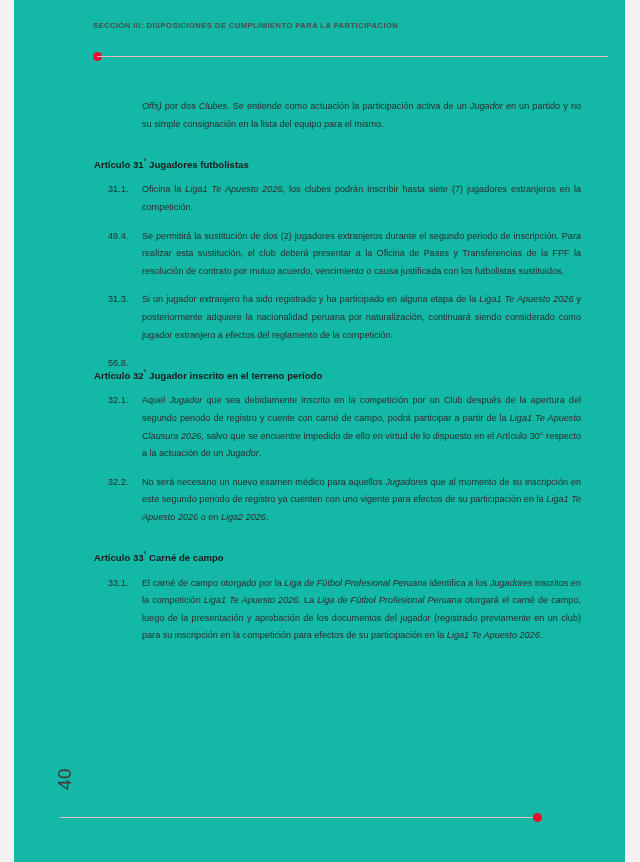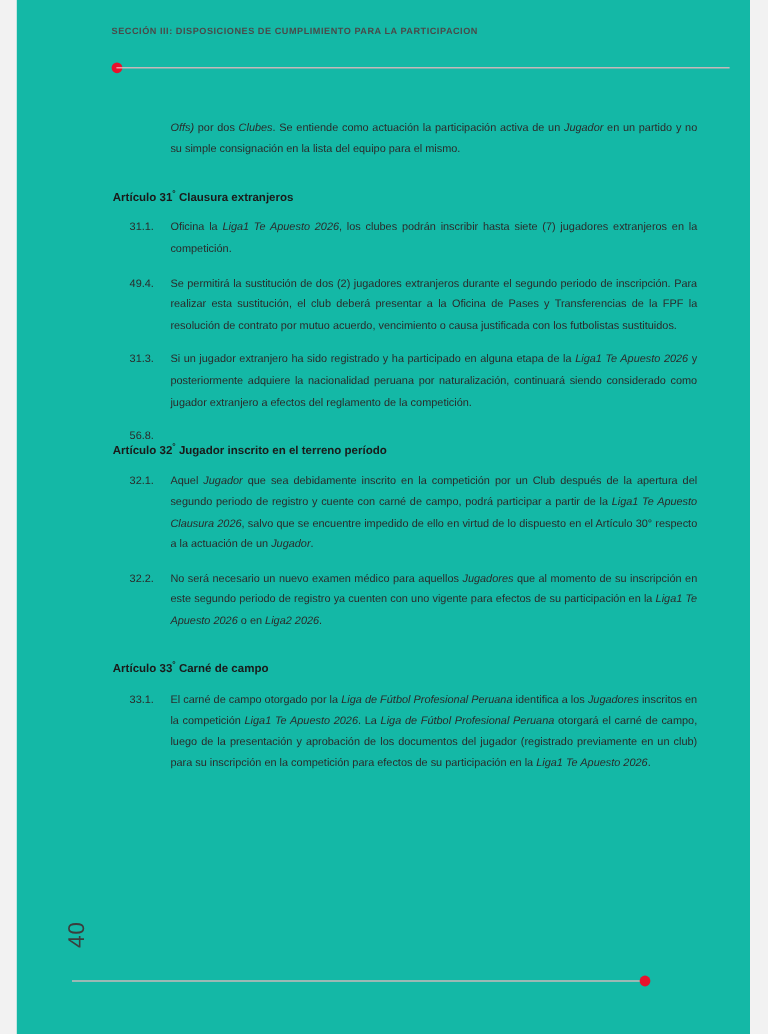--- a/index.html
+++ b/index.html
@@ -137,21 +137,21 @@
   <div class="dot dot-top"></div>
   <div class="rule-top"></div>
 
   <div class="content">
 
     <p class="para lead">
       <span class="it">Offs)</span><span> por dos </span><span class="it">Clubes</span><span>. Se entiende como actuación la participación activa de un </span><span class="it">Jugador</span><span> en un partido y no su simple consignación en la lista del equipo para el mismo.</span>
     </p>
 
     <div id="articles-root">
-        <div class="art-heading"><span>Artículo 31</span><span class="deg">°</span><span> Clausura extranjeros</span></div>
+        <div class="art-heading"><span>Artículo 31</span><span class="deg">°</span><span> Jugadores futbolistas</span></div>
         <p class="para"><span class="num">31.1.</span><span>Oficina la </span><span class="it">Liga1 Te Apuesto 2026</span><span>, los clubes podrán inscribir hasta siete (7) jugadores extranjeros en la competición.</span></p>
         <p class="para"><span class="num">49.4.</span><span>Se permitirá la sustitución de dos (2) jugadores extranjeros durante el segundo periodo de inscripción. Para realizar esta sustitución, el club deberá presentar a la Oficina de Pases y Transferencias de la FPF la resolución de contrato por mutuo acuerdo, vencimiento o causa justificada con los futbolistas sustituidos.</span></p>
         <p class="para"><span class="num">31.3.</span><span>Si un jugador extranjero ha sido registrado y ha participado en alguna etapa de la </span><span class="it">Liga1 Te Apuesto 2026</span><span> y posteriormente adquiere la nacionalidad peruana por naturalización, continuará siendo considerado como jugador extranjero a efectos del reglamento de la competición.</span></p>
         <p class="para"><span class="num">56.8.</span></p>
         <div class="art-heading"><span>Artículo 32</span><span class="deg">°</span><span> Jugador inscrito en el terreno período</span></div>
         <p class="para"><span class="num">32.1.</span><span>Aquel </span><span class="it">Jugador</span><span> que sea debidamente inscrito en la competición por un Club después de la apertura del segundo periodo de registro y cuente con carné de campo, podrá participar a partir de la </span><span class="it">Liga1 Te Apuesto Clausura 2026</span><span>, salvo que se encuentre impedido de ello en virtud de lo dispuesto en el Artículo 30° respecto a la actuación de un </span><span class="it">Jugador</span><span>.</span></p>
         <p class="para"><span class="num">32.2.</span><span>No será necesario un nuevo examen médico para aquellos </span><span class="it">Jugadores</span><span> que al momento de su inscripción en este segundo periodo de registro ya cuenten con uno vigente para efectos de su participación en la </span><span class="it">Liga1 Te Apuesto 2026</span><span> o en </span><span class="it">Liga2 2026</span><span>.</span></p>
         <div class="art-heading"><span>Artículo 33</span><span class="deg">°</span><span> Carné de campo</span></div>
         <p class="para"><span class="num">33.1.</span><span>El carné de campo otorgado por la </span><span class="it">Liga de Fútbol Profesional Peruana</span><span> identifica a los </span><span class="it">Jugadores</span><span> inscritos en la competición </span><span class="it">Liga1 Te Apuesto 2026</span><span>. La </span><span class="it">Liga de Fútbol Profesional Peruana</span><span> otorgará el carné de campo, luego de la presentación y aprobación de los documentos del jugador (registrado previamente en un club) para su inscripción en la competición para efectos de su participación en la </span><span class="it">Liga1 Te Apuesto 2026</span><span>.</span></p>
       </div>

